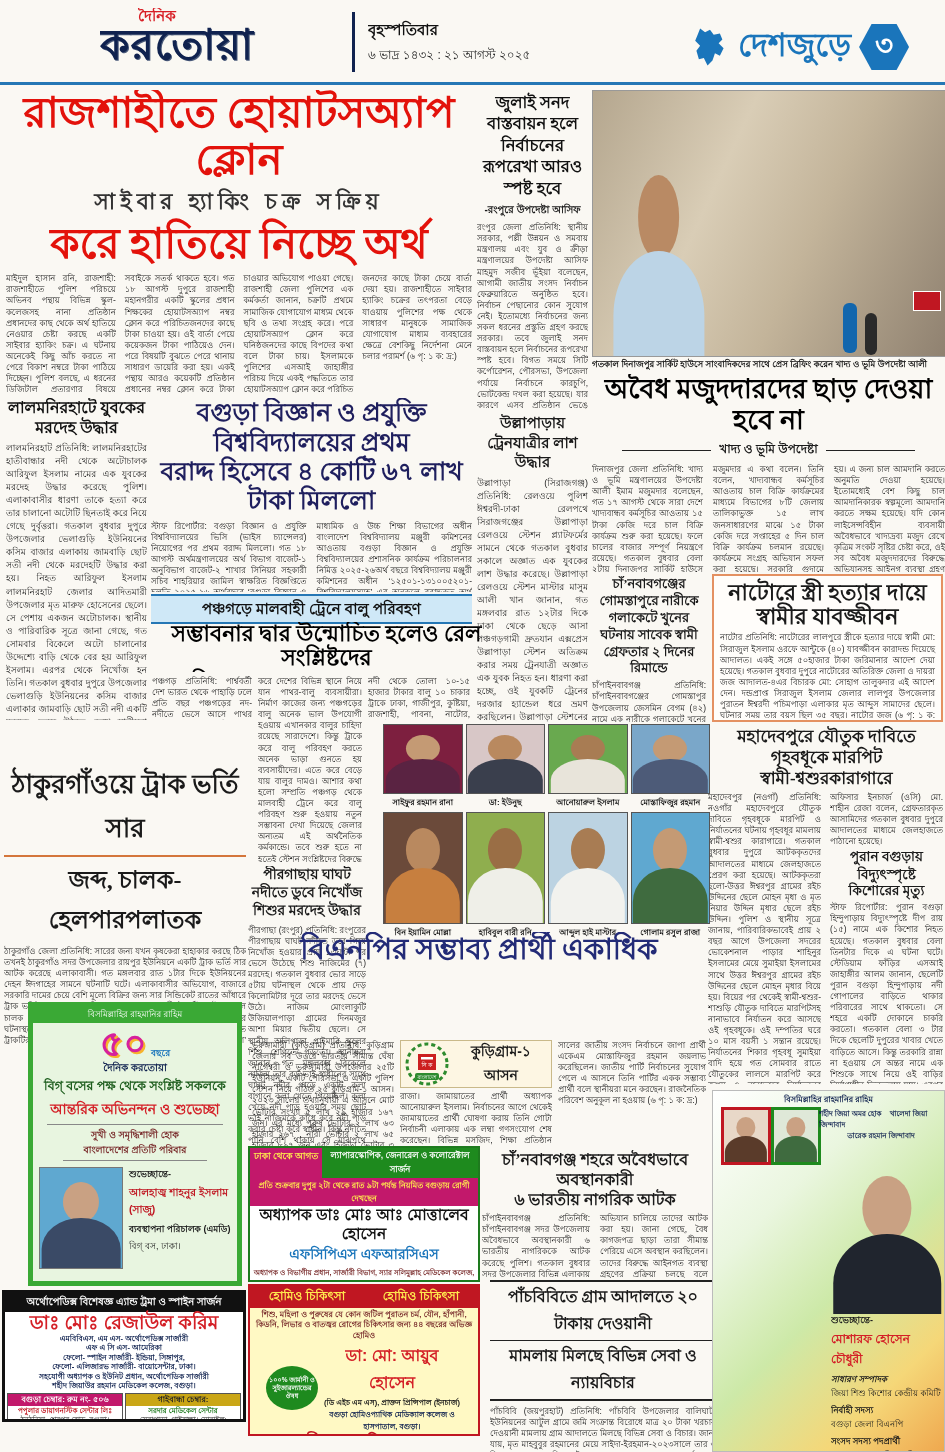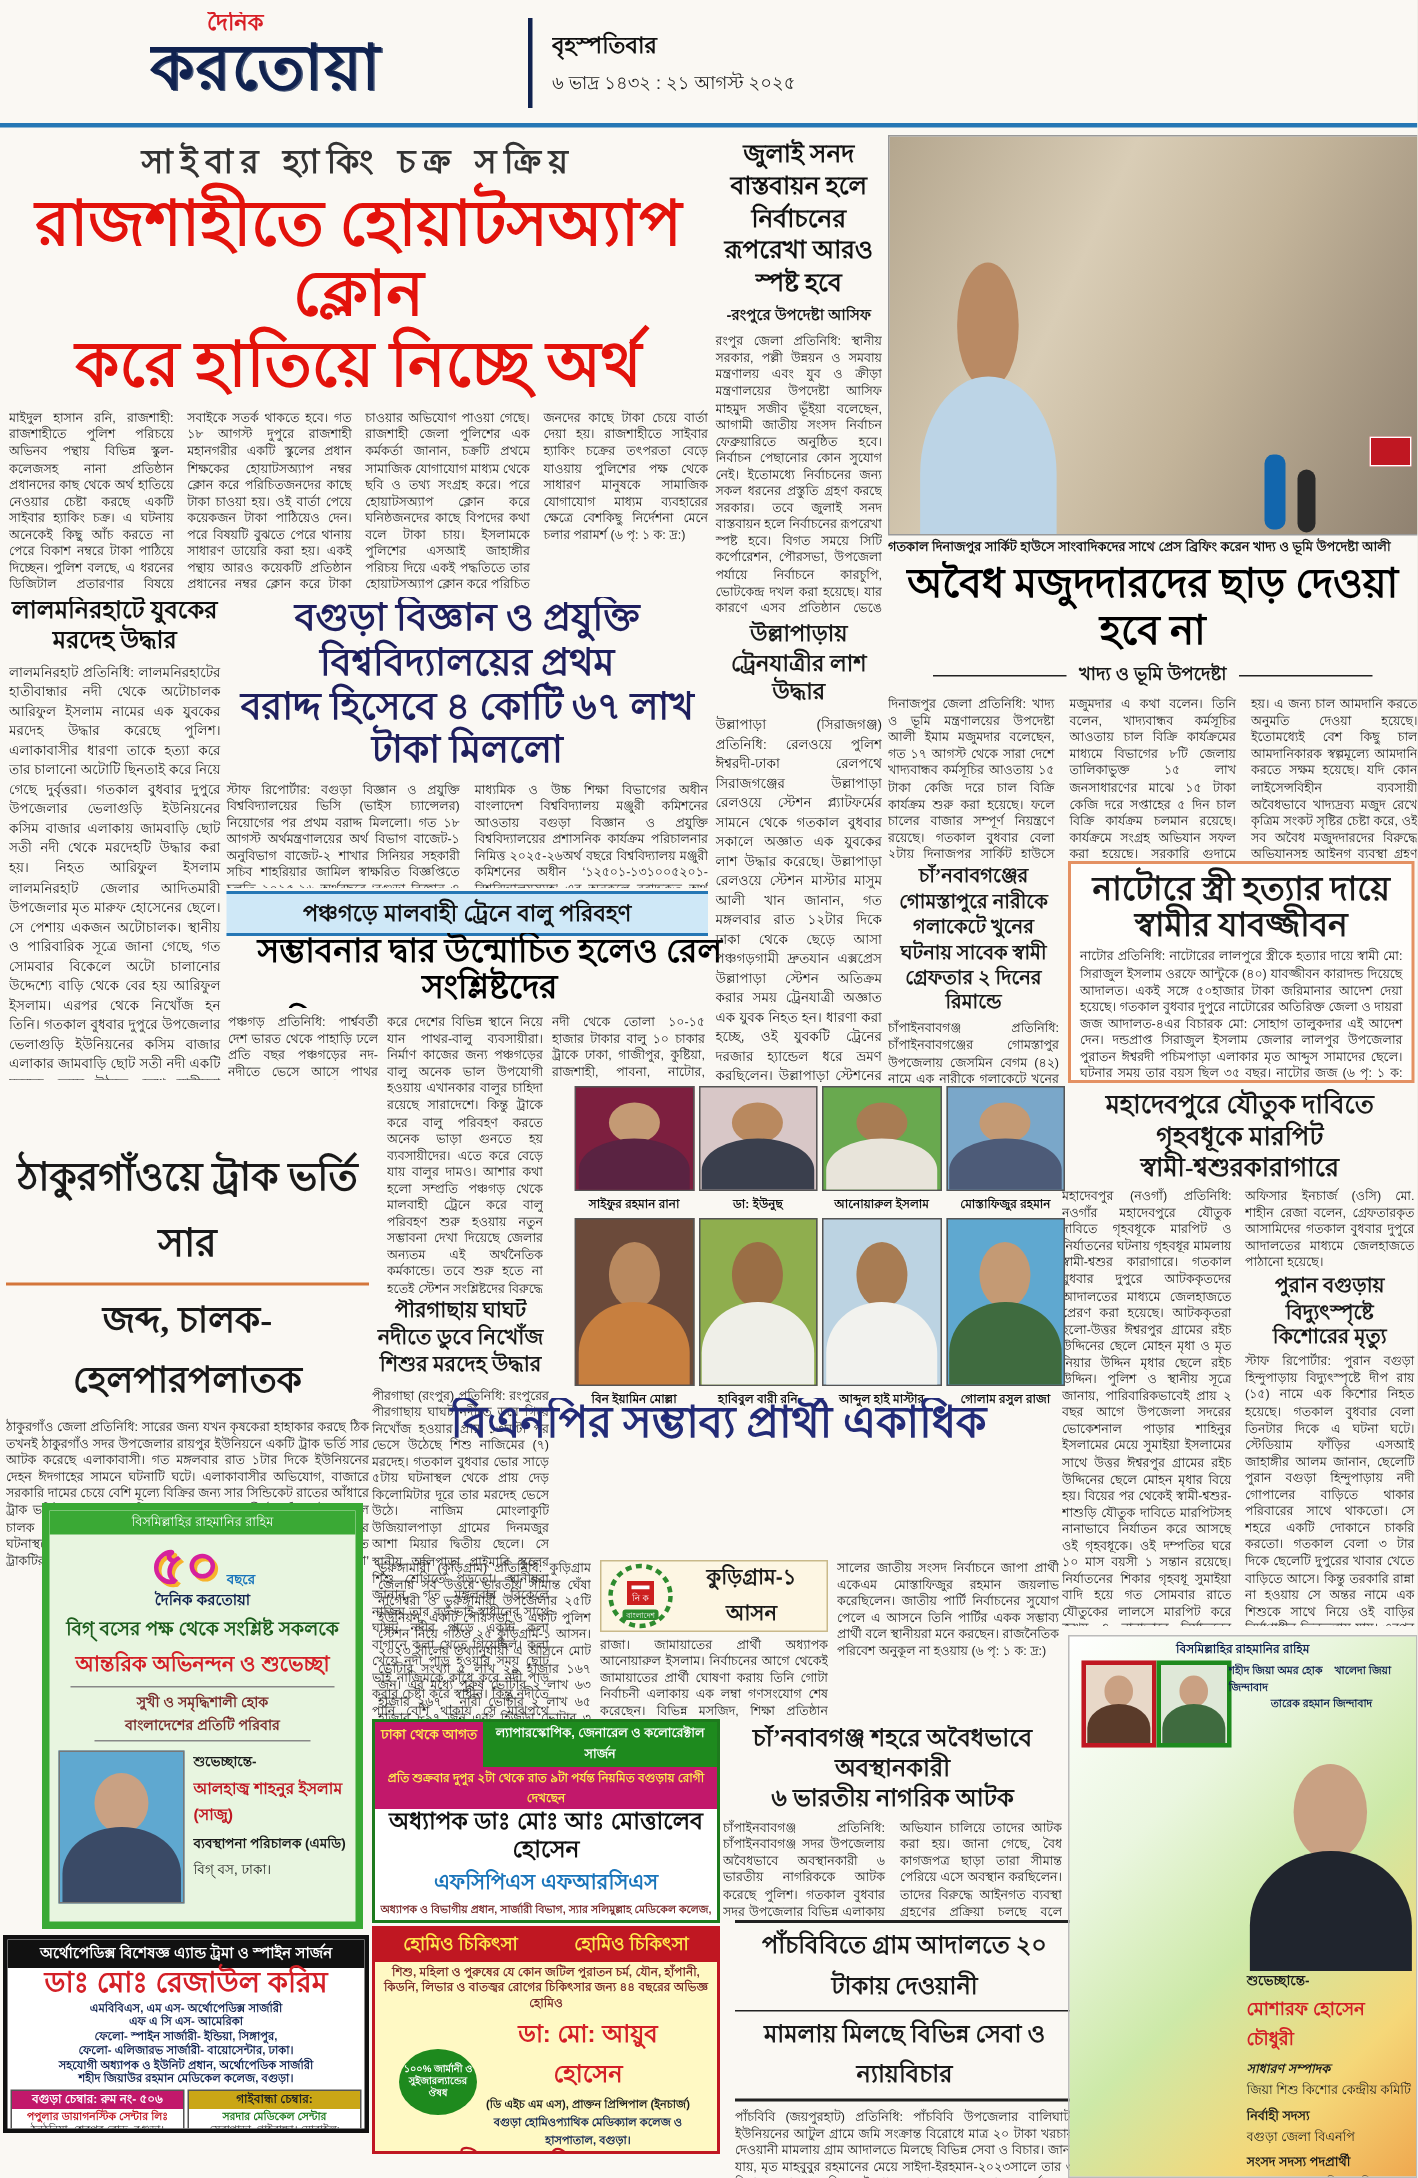--- a/index.html
+++ b/index.html
@@ -38,26 +38,37 @@
     <div class="abs" style="left:100px;top:8px;width:240px;height:72px;">
       <div style="color:#d81f26;font-weight:800;font-size:15px;margin-left:38px;line-height:1;">দৈনিক</div>
       <div style="color:#10224f;font-weight:800;font-size:42px;line-height:1.05;letter-spacing:1px;
                   text-shadow:1px 1px 0 #4a5a7a;">করতোয়া</div>
     </div>
     <div class="abs" style="left:352px;top:12px;width:3px;height:60px;background:#10224f;"></div>
     <div class="abs" style="left:368px;top:18px;width:220px;height:54px;">
       <div style="font-weight:700;font-size:15px;color:#111;">বৃহস্পতিবার</div>
       <div style="font-size:12px;color:#222;margin-top:3px;">৬ ভাদ্র ১৪৩২ : ২১ আগস্ট ২০২৫</div>
     </div>
+    <div class="abs" style="left:690px;top:16px;width:245px;height:62px;display:flex;align-items:center;gap:8px;">
+      <span style="display:inline-block;width:40px;height:42px;">
+        <svg viewBox="0 0 32 34" width="40" height="42">
+            <path fill="#1a75bb" d="M8,2 L12,5 L16,3 L19,7 L24,6 L26,11 L23,14 L27,18 L24,24 L20,22 L18,28 L14,32 L11,26 L7,27 L5,20 L8,16 L4,12 L6,7 Z"></path>
+          </svg>
+      </span>
+      <span style="color:#1a75bb;font-weight:800;font-size:32px;">দেশজুড়ে</span>
+      <span class="hexbadge" style="width:50px;height:50px;">
+        <span>৩</span>
+      </span>
+    </div>
     <div class="abs rule-blue" style="left:0;top:82px;width:945px;height:3px;"></div>
   </div>
 
   <div class="abs" style="left:6px;top:90px;width:466px;height:305px;">
+    <div class="ctr hl-serif" style="font-size:42px;color:#e3120b;line-height:1.12;font-weight:800;">রাজশাহীতে হোয়াটসঅ্যাপ ক্লোন</div>
     <div class="ctr" style="font-size:22px;letter-spacing:5px;color:#333;font-weight:600;">সাইবার হ্যাকিং চক্র সক্রিয়</div>
-    <div class="ctr hl-serif" style="font-size:42px;color:#e3120b;line-height:1.12;font-weight:800;">রাজশাহীতে হোয়াটসঅ্যাপ ক্লোন</div>
     <div class="ctr hl-serif" style="font-size:42px;color:#e3120b;line-height:1.1;font-weight:800;">করে হাতিয়ে নিচ্ছে অর্থ</div>
     <div class="bodytxt cols4" style="margin-top:6px;height:158px;">মাইদুল হাসান রনি, রাজশাহী: রাজশাহীতে পুলিশ পরিচয়ে অভিনব পন্থায় বিভিন্ন স্কুল-কলেজসহ নানা প্রতিষ্ঠান প্রধানদের কাছ থেকে অর্থ হাতিয়ে নেওয়ার চেষ্টা করছে একটি সাইবার হ্যাকিং চক্র। এ ঘটনায় অনেকেই কিছু আঁচ করতে না পেরে বিকাশ নম্বরে টাকা পাঠিয়ে দিচ্ছেন। পুলিশ বলছে, এ ধরনের ডিজিটাল প্রতারণার বিষয়ে সবাইকে সতর্ক থাকতে হবে। গত ১৮ আগস্ট দুপুরে রাজশাহী মহানগরীর একটি স্কুলের প্রধান শিক্ষকের হোয়াটসঅ্যাপ নম্বর ক্লোন করে পরিচিতজনদের কাছে টাকা চাওয়া হয়। ওই বার্তা পেয়ে কয়েকজন টাকা পাঠিয়েও দেন। পরে বিষয়টি বুঝতে পেরে থানায় সাধারণ ডায়েরি করা হয়। একই পন্থায় আরও কয়েকটি প্রতিষ্ঠান প্রধানের নম্বর ক্লোন করে টাকা চাওয়ার অভিযোগ পাওয়া গেছে। রাজশাহী জেলা পুলিশের এক কর্মকর্তা জানান, চক্রটি প্রথমে সামাজিক যোগাযোগ মাধ্যম থেকে ছবি ও তথ্য সংগ্রহ করে। পরে হোয়াটসঅ্যাপ ক্লোন করে ঘনিষ্ঠজনদের কাছে বিপদের কথা বলে টাকা চায়। ইসলামকে পুলিশের এসআই জাহাঙ্গীর পরিচয় দিয়ে একই পদ্ধতিতে তার হোয়াটসঅ্যাপ ক্লোন করে পরিচিত জনদের কাছে টাকা চেয়ে বার্তা দেয়া হয়। রাজশাহীতে সাইবার হ্যাকিং চক্রের তৎপরতা বেড়ে যাওয়ায় পুলিশের পক্ষ থেকে সাধারণ মানুষকে সামাজিক যোগাযোগ মাধ্যম ব্যবহারের ক্ষেত্রে বেশকিছু নির্দেশনা মেনে চলার পরামর্শ (৬ পৃ: ১ ক: দ্র:)</div>
   </div>
 
   <div class="abs" style="left:477px;top:92px;width:111px;height:318px;">
     <div class="ctr hl-serif" style="font-size:16.5px;line-height:1.3;color:#111;">জুলাই সনদ বাস্তবায়ন হলে নির্বাচনের রূপরেখা আরও স্পষ্ট হবে</div>
     <div class="ctr" style="font-weight:700;font-size:10px;margin:3px 0;">-রংপুরে উপদেষ্টা আসিফ</div>
     <div class="bodytxt" style="height:212px;">রংপুর জেলা প্রতিনিধি: স্থানীয় সরকার, পল্লী উন্নয়ন ও সমবায় মন্ত্রণালয় এবং যুব ও ক্রীড়া মন্ত্রণালয়ের উপদেষ্টা আসিফ মাহমুদ সজীব ভূঁইয়া বলেছেন, আগামী জাতীয় সংসদ নির্বাচন ফেব্রুয়ারিতে অনুষ্ঠিত হবে। নির্বাচন পেছানোর কোন সুযোগ নেই। ইতোমধ্যে নির্বাচনের জন্য সকল ধরনের প্রস্তুতি গ্রহণ করছে সরকার। তবে জুলাই সনদ বাস্তবায়ন হলে নির্বাচনের রূপরেখা স্পষ্ট হবে। বিগত সময়ে সিটি কর্পোরেশন, পৌরসভা, উপজেলা পর্যায়ে নির্বাচনে কারচুপি, ভোটকেন্দ্র দখল করা হয়েছে। যার কারণে এসব প্রতিষ্ঠান ভেঙে দেওয়া হয়েছিলো। কিন্তু ইউনিয়ন পরিষদ পর্যায়ে ভেঙে দেওয়া হয়নি। কেননা স্থানীয় সরকার পরিচালনার জন্য যথেষ্ট জনবল নেই। তবে জনভোগান্তির কথা মাথায় রেখে স্থানীয় সরকার পুনর্গঠন করে স্থানীয় সরকারের নির্বাচনটা আগে করা দরকার। কিন্তু রাজনৈতিক দলগুলো ঐক্যমত না (৬ পৃ: ১ ক: দ্র:)</div>
   </div>
 

